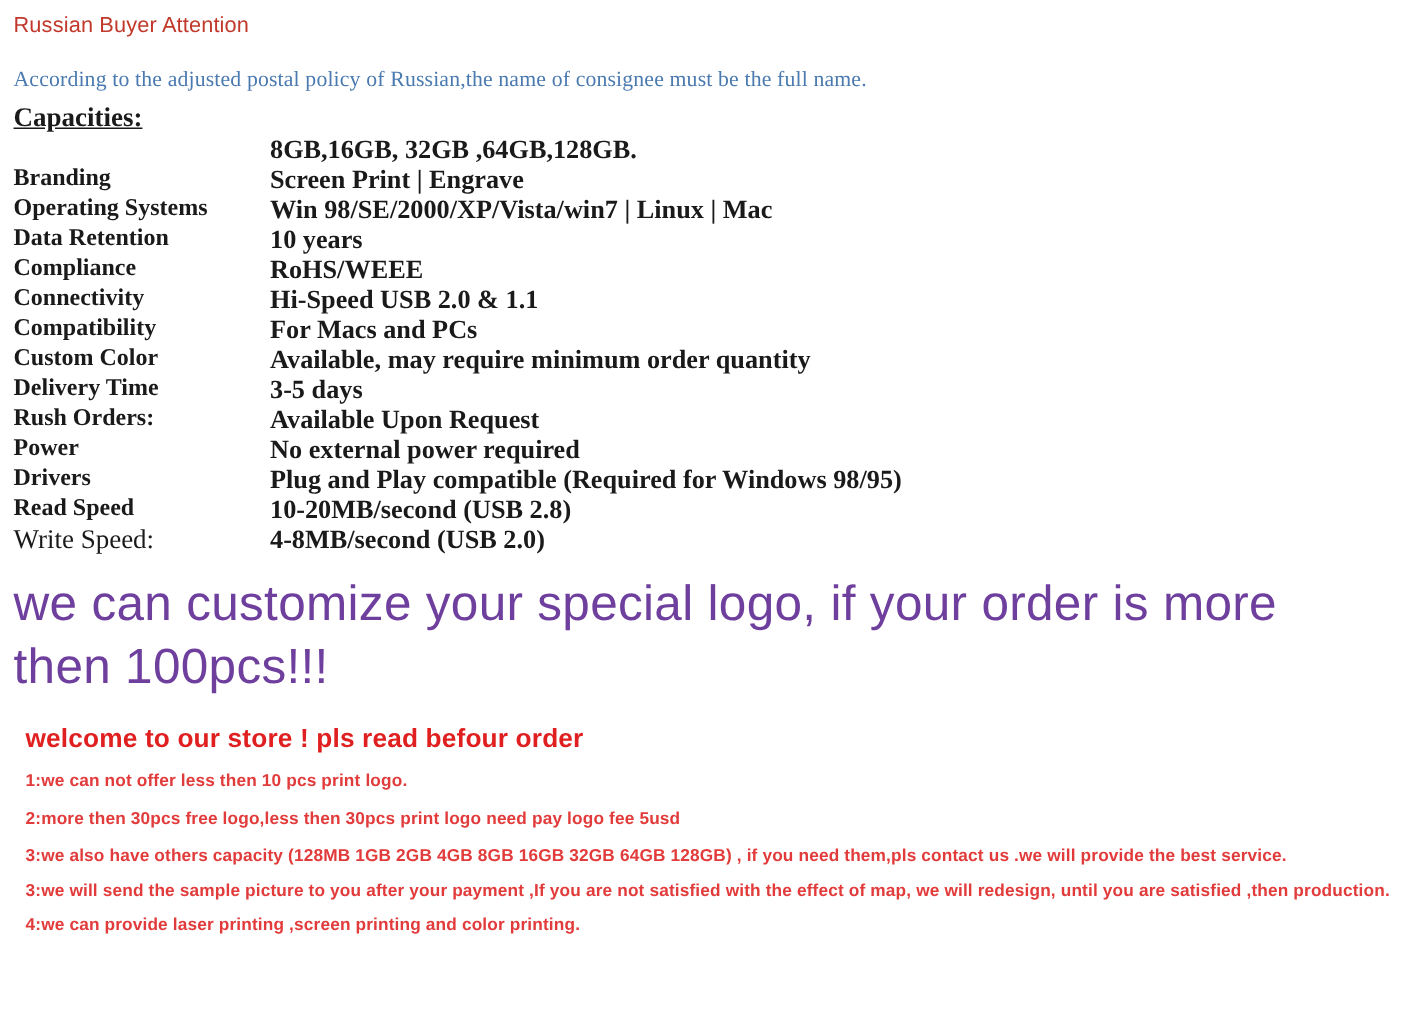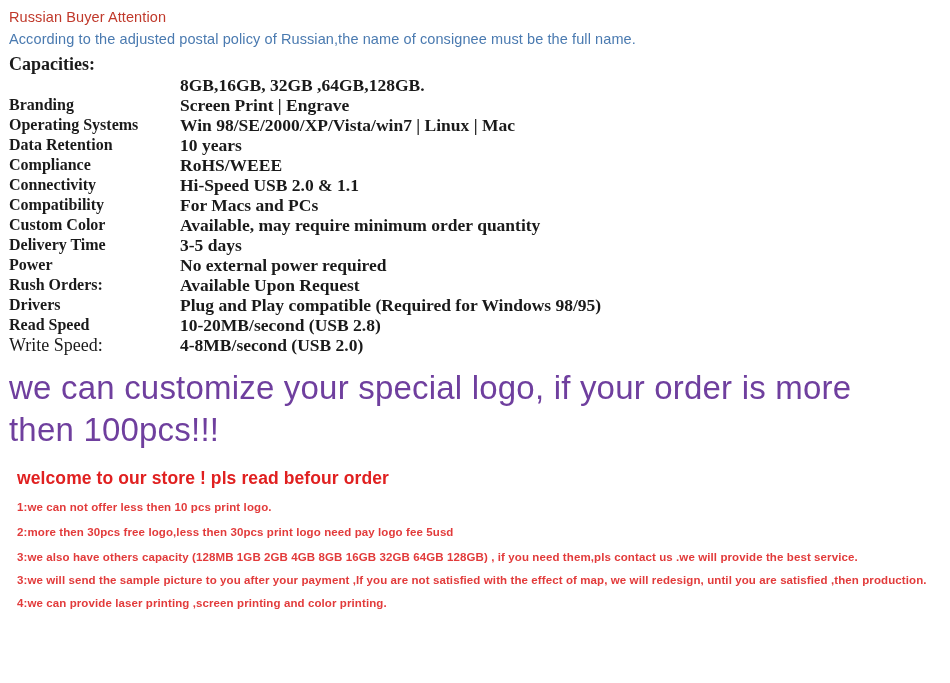--- a/index.html
+++ b/index.html
@@ -29,40 +29,41 @@
     padding: 8px 0 0 9px;
   }
   .notice-title {
     font-family: "Liberation Sans", sans-serif;
     font-size: 14.5px;
     line-height: 19px;
     color: #c0392b;
     letter-spacing: 0.1px;
   }
   .notice-body {
-    font-family: Liberation Sans, sans-serif;
+    font-family: Liberation Serif, serif;
     font-size: 14.5px;
     line-height: 20px;
     color: #4a7ab0;
     letter-spacing: 0.1px;
-    margin-top: 2px;
+    margin-top: 16px;
   }
 
   
   .spec {
     margin-top: 5px;
     padding-left: 9px;
     font-family: "Liberation Serif", "DejaVu Serif", serif;
   }
   .spec-heading {
     font-size: 18px;
     line-height: 21px;
     font-weight: bold;
     color: #1a1a1a;
     letter-spacing: 0px;
+    text-decoration: underline;
   }
   .spec-row {
     display: flex;
     align-items: center;
     line-height: 20px;
     white-space: pre;
   }
   .spec-label {
     width: 171px;
     flex: 0 0 171px;
@@ -173,26 +174,26 @@
     </div>
     <div class="spec-row">
       <span class="spec-label">Custom Color</span>
       <span class="spec-value">Available, may require minimum order quantity</span>
     </div>
     <div class="spec-row">
       <span class="spec-label">Delivery Time</span>
       <span class="spec-value">3-5 days</span>
     </div>
     <div class="spec-row">
+      <span class="spec-label">Rush Orders:</span>
+      <span class="spec-value">Available Upon Request</span>
+    </div>
+    <div class="spec-row">
       <span class="spec-label">Power</span>
       <span class="spec-value">No external power required</span>
-    </div>
-    <div class="spec-row">
-      <span class="spec-label">Rush Orders:</span>
-      <span class="spec-value">Available Upon Request</span>
     </div>
     <div class="spec-row">
       <span class="spec-label">Drivers</span>
       <span class="spec-value">Plug and Play compatible (Required for Windows 98/95)</span>
     </div>
     <div class="spec-row">
       <span class="spec-label">Read Speed</span>
       <span class="spec-value">10-20MB/second (USB 2.8)</span>
     </div>
     <div class="spec-row">

